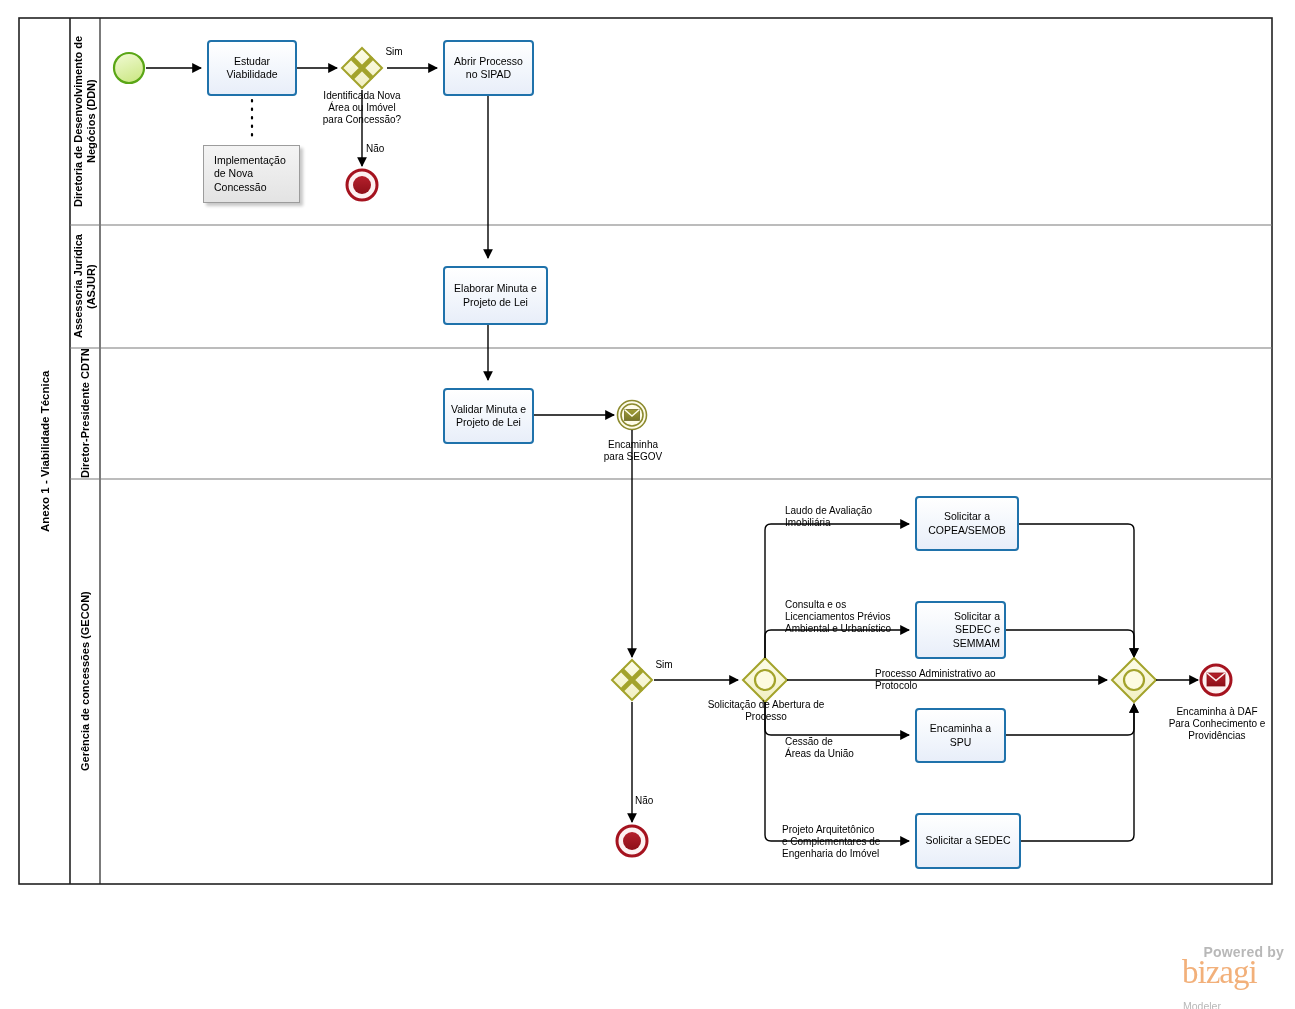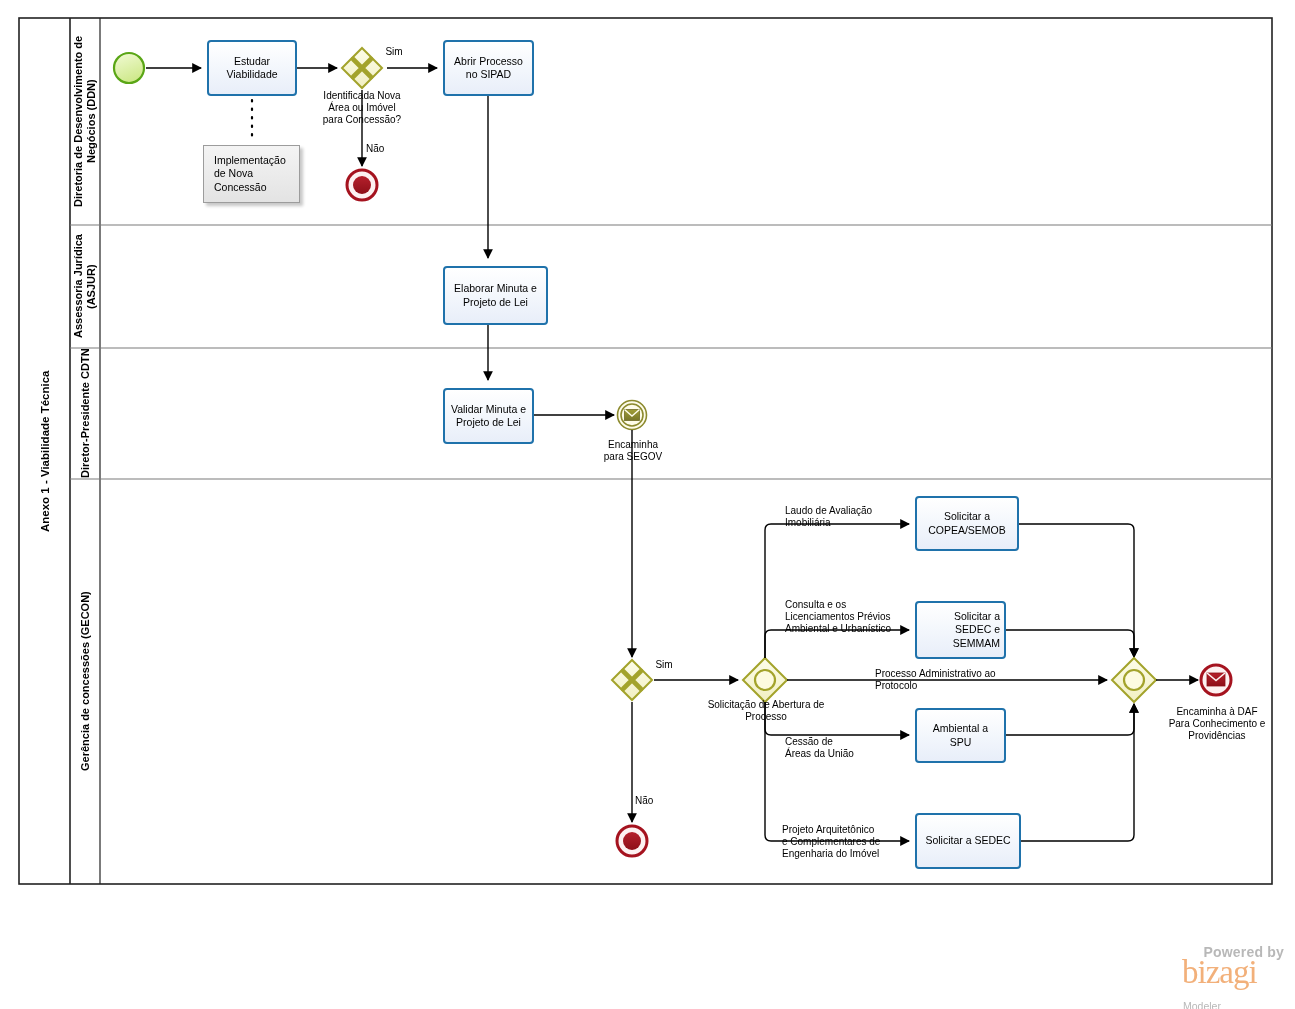--- a/index.html
+++ b/index.html
@@ -195,21 +195,21 @@
   <div class="task" style="left:443px;top:266px;width:105px;height:59px;">Elaborar
 Minuta e
 Projeto de Lei</div>
   <div class="task" style="left:443px;top:388px;width:91px;height:56px;">Validar Minuta
 e Projeto de Lei</div>
   <div class="task" style="left:915px;top:496px;width:104px;height:55px;">Solicitar a
 COPEA/SEMOB</div>
   <div class="task" style="left:915px;top:601px;width:91px;height:58px;text-align:right;">Solicitar a
 SEDEC e
 SEMMAM</div>
-  <div class="task" style="left:915px;top:708px;width:91px;height:55px;">Ambiental a SPU</div>
+  <div class="task" style="left:915px;top:708px;width:91px;height:55px;">Encaminha a SPU</div>
   <div class="task" style="left:915px;top:813px;width:106px;height:56px;">Solicitar a
 SEDEC</div>
 
   <div class="subproc" style="left:203px;top:145px;width:97px;height:58px;">Implementação
 de Nova
 Concessão</div>
 
   <div class="flowlabel c" style="left:374px;top:46px;width:40px;">Sim</div>
   <div class="flowlabel" style="left:366px;top:143px;width:40px;">Não</div>
   <div class="flowlabel c" style="left:292px;top:90px;width:140px;">Identificada Nova

